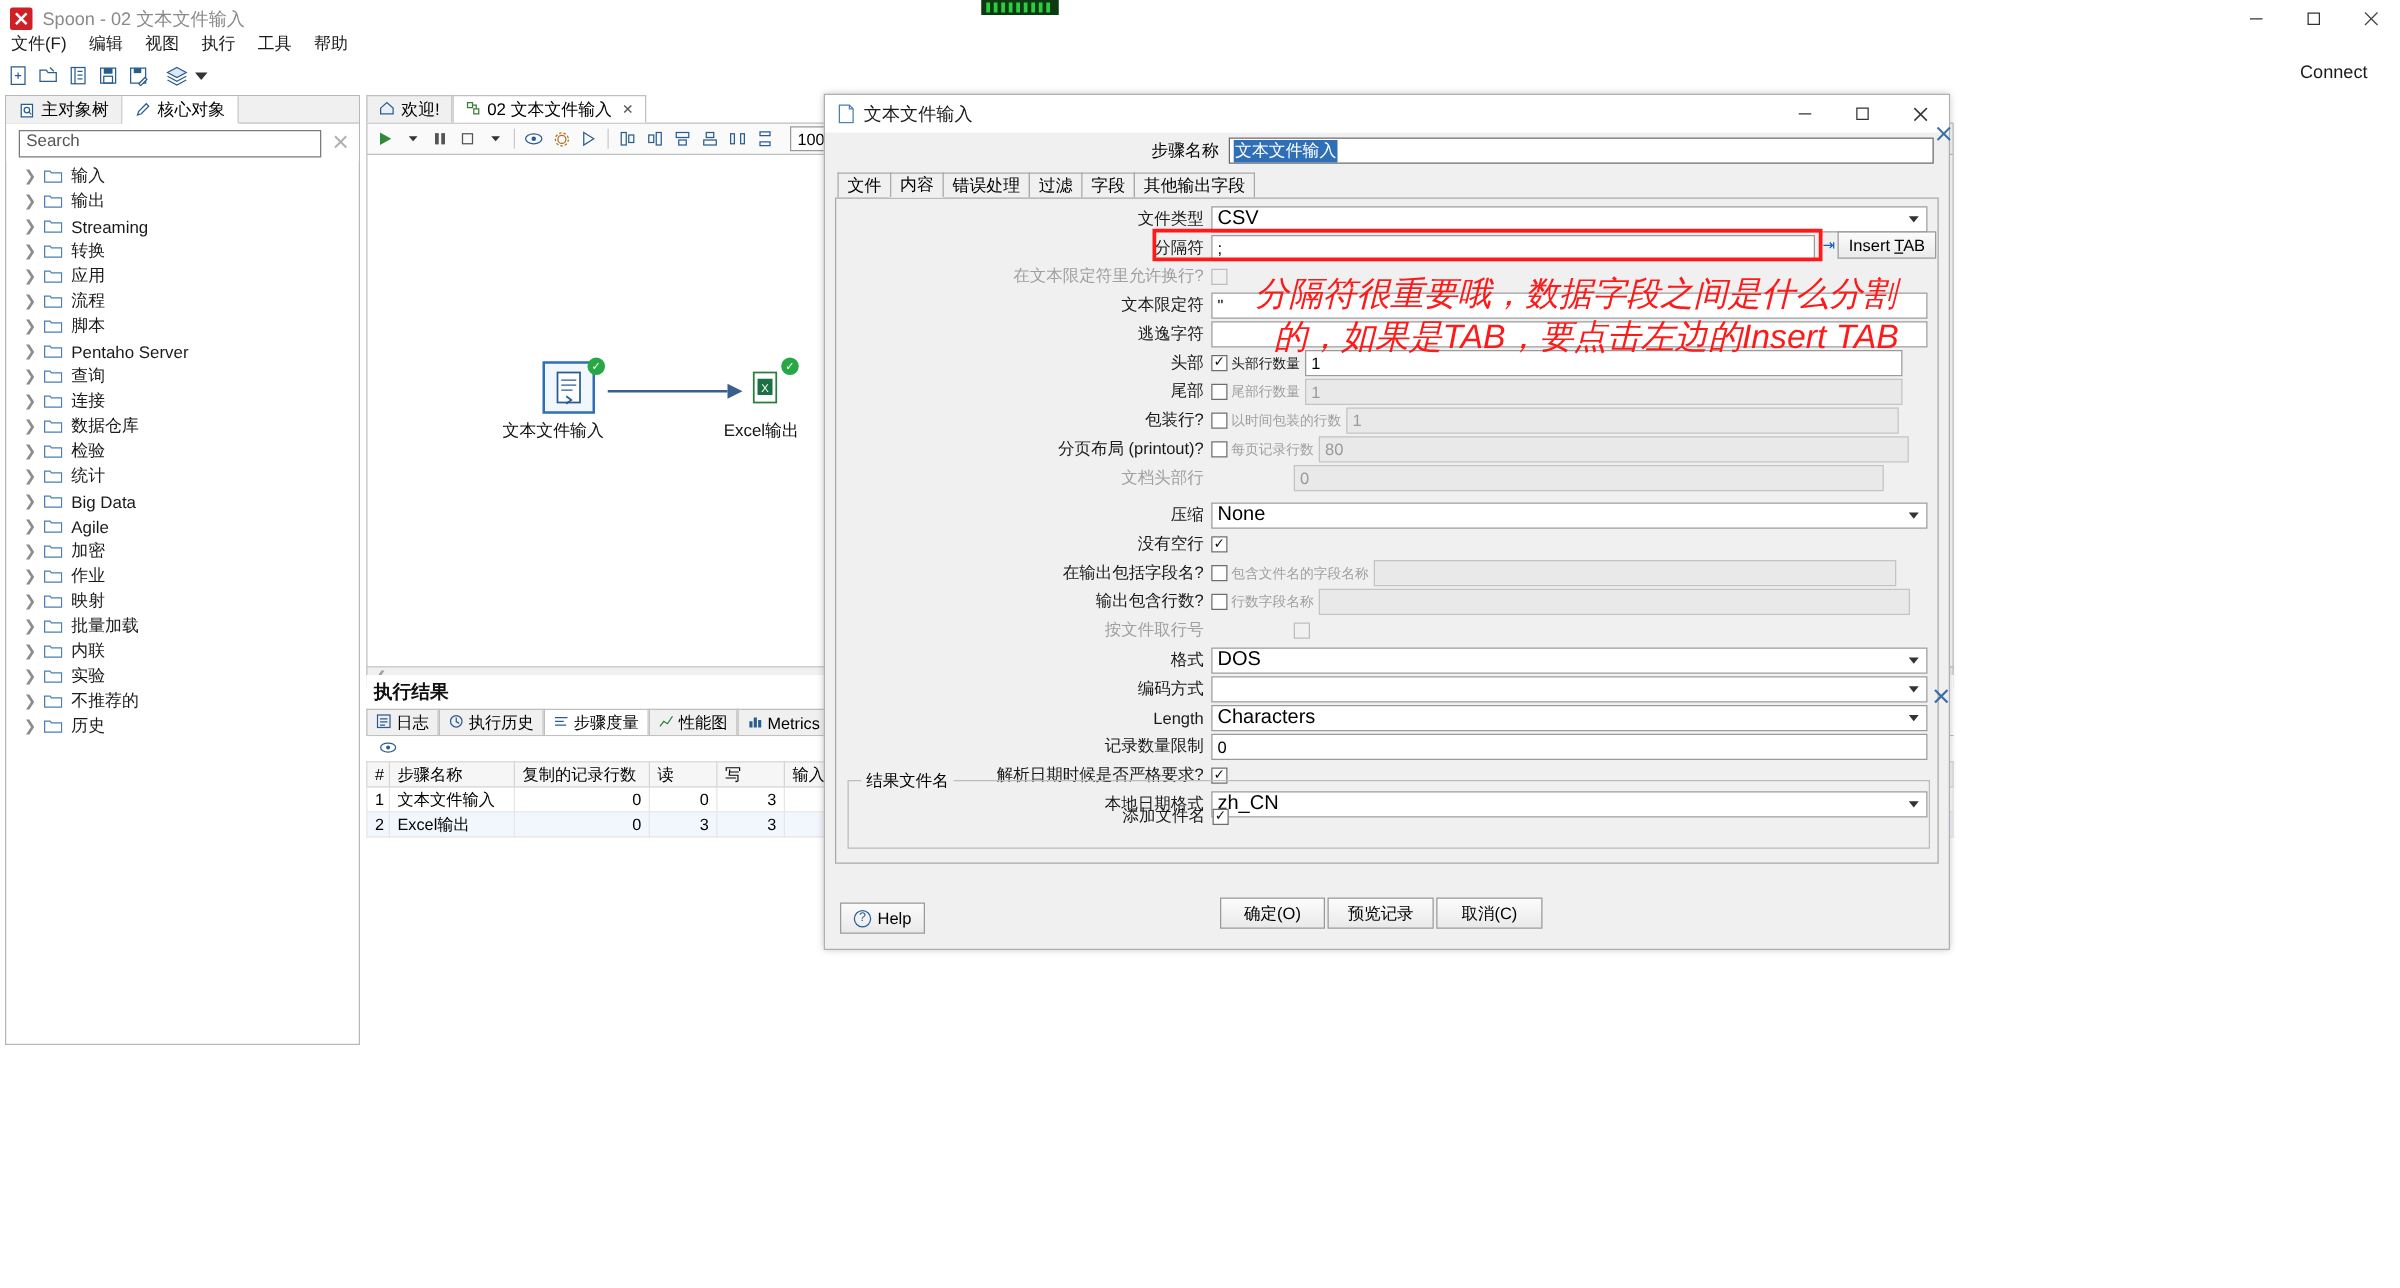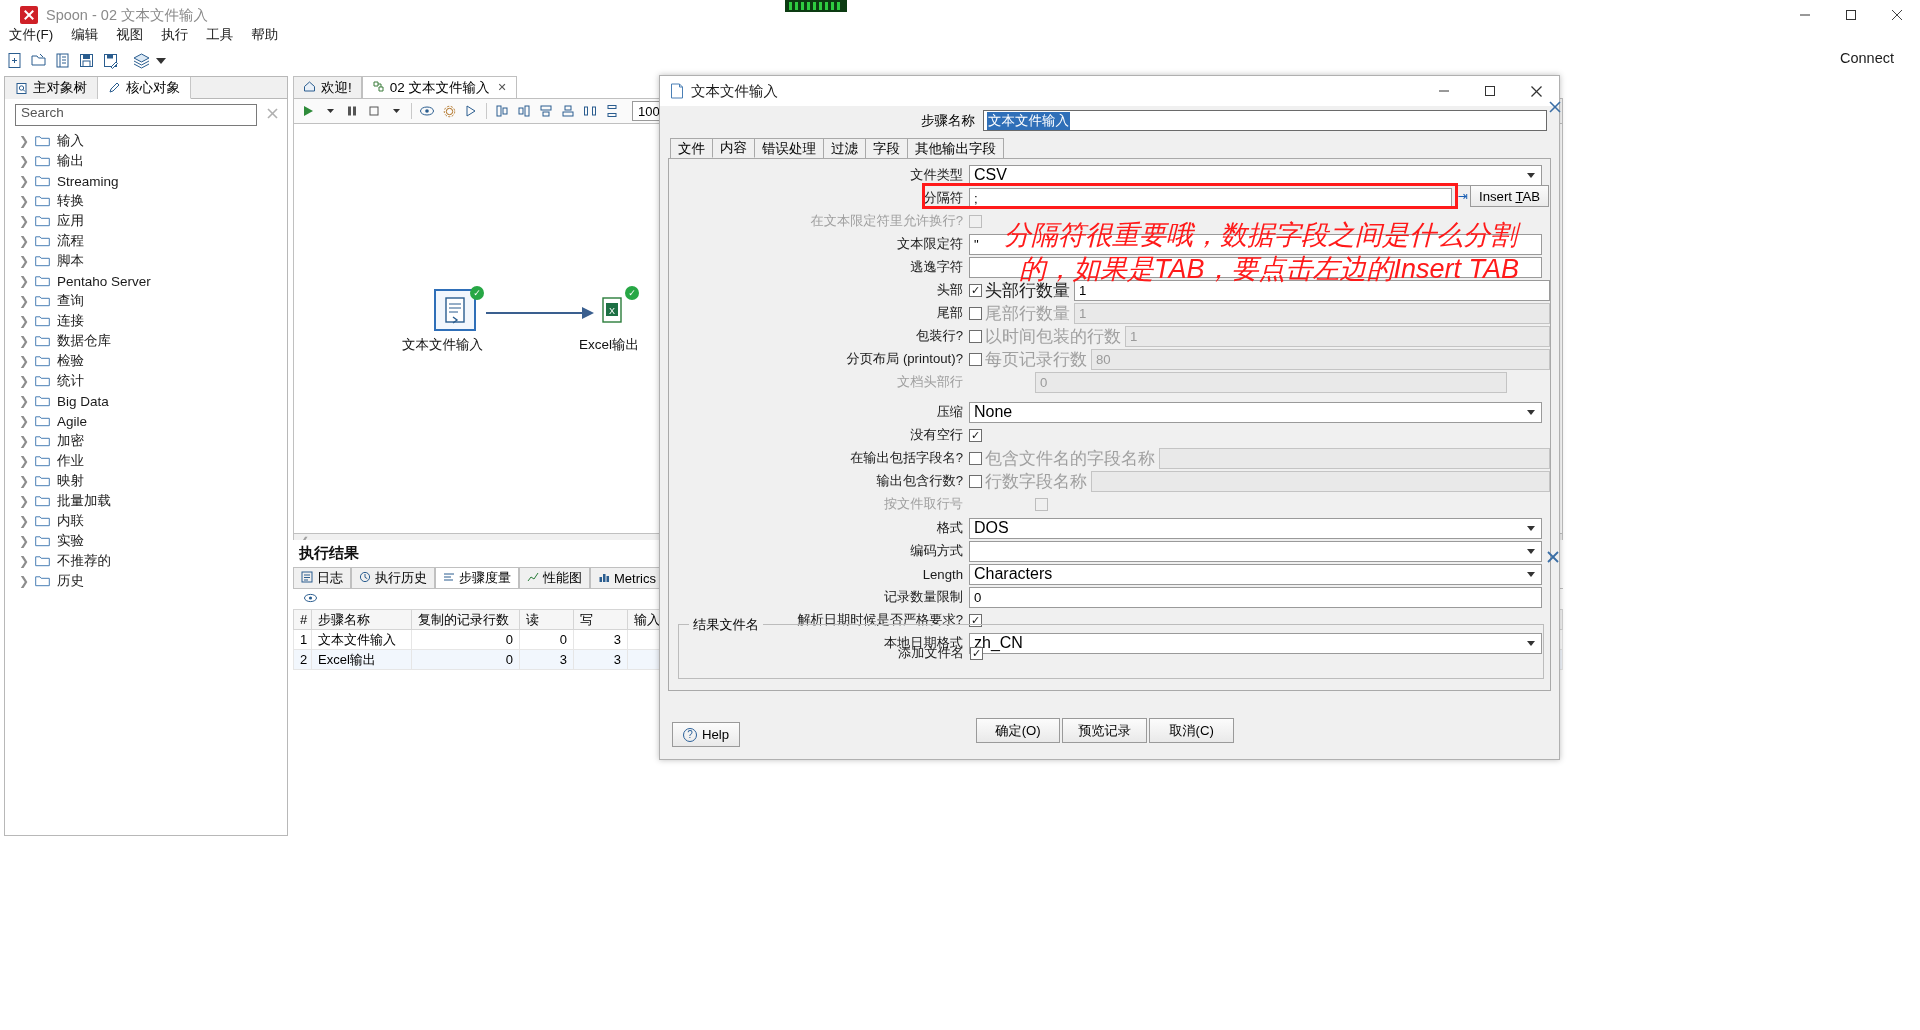--- a/index.html
+++ b/index.html
@@ -5,21 +5,21 @@
   * { box-sizing: border-box; }
   html, body { margin:0; padding:0; }
   body {
     width:1920px; height:1030px;
     font-family:"Liberation Sans","DejaVu Sans",sans-serif;
     font-size:13px; color:#000; background:#ffffff;
     overflow:hidden; position:relative;
   }
 
   
-  .titlebar{position:absolute;left:0;top:0;width:1920px;height:30px;background:#ffffff;display:flex;align-items:center;padding-left:12px;}
+  .titlebar{position:absolute;left:0;top:0;width:1920px;height:30px;background:#ffffff;display:flex;align-items:center;}
   .app-icon{width:18px;height:18px;margin-left:8px;background:#cf2027;border-radius:2px;position:relative;flex:none;}
   .app-icon::before,.app-icon::after{content:"";position:absolute;left:3px;top:8px;width:12px;height:2px;background:#fff;}
   .app-icon::before{transform:rotate(45deg);} .app-icon::after{transform:rotate(-45deg);}
   .app-title{margin-left:8px;color:#8a8a8a;font-size:14.5px;}
   .win-btns{margin-left:auto;display:flex;height:30px;}
   .win-btn{width:46px;height:30px;display:flex;align-items:center;justify-content:center;color:#444;font-size:14px;}
   .greenbar{position:absolute;left:785px;top:0;width:62px;height:12px;background:#0c3b12;}
   .greenbar i{position:absolute;top:2px;width:3px;height:8px;background:#2ecc40;}
 
   
@@ -100,21 +100,21 @@
 
   .frow{display:flex;align-items:center;height:20px;margin-bottom:3px;}
   .flabel{width:300px;text-align:right;padding-right:6px;font-size:13.2px;color:#1a1a1a;flex:none;}
   .flabel.dim{color:#a0a0a0;}
   .fcombo{height:21px;border:1px solid #9a9a9a;background:#fff;font-size:16px;display:flex;align-items:center;padding-left:4px;position:relative;}
   .fcombo .cv{position:absolute;right:6px;top:7px;width:0;height:0;border-left:4px solid transparent;border-right:4px solid transparent;border-top:5px solid #333;}
   .ftext{height:21px;border:1px solid #9a9a9a;background:#fff;font-size:13.2px;display:flex;align-items:center;padding-left:4px;}
   .ftext.dis{background:#e9e9e9;color:#9a9a9a;border-color:#c4c4c4;}
   .cbx{width:13px;height:13px;border:1px solid #6d6d6d;background:#fff;display:inline-flex;align-items:center;justify-content:center;font-size:11px;line-height:11px;color:#111;flex:none;}
   .cbx.dis{border-color:#bdbdbd;background:#f0f0f0;}
-  .sublabel{font-size:17px;color:#a0a0a0;padding:0 4px 0 3px;text-align:right;flex:none;}
+  .sublabel{font-size:11px;color:#a0a0a0;padding:0 4px 0 3px;text-align:right;flex:none;}
 
   .redbox{position:absolute;border:3px solid #ff1a1a;pointer-events:none;}
   .annot{position:absolute;color:#ff1a1a;font-size:27px;line-height:36px;white-space:nowrap;font-family:"Liberation Sans","DejaVu Sans",sans-serif;font-style:italic;}
 
   .insert-tab{position:absolute;height:22px;border:1px solid #9a9a9a;background:linear-gradient(#fbfbfb,#eaeaea);font-size:13.2px;display:flex;align-items:center;justify-content:center;padding:0 8px;}
   .tabglyph{position:absolute;font-size:12px;color:#1a5fb4;}
 
   .groupbox{position:absolute;border:1px solid #bcbcbc;}
   .groupbox .gb-title{position:absolute;top:-9px;left:10px;background:#f0f0f0;padding:0 4px;font-size:13.2px;}
 

